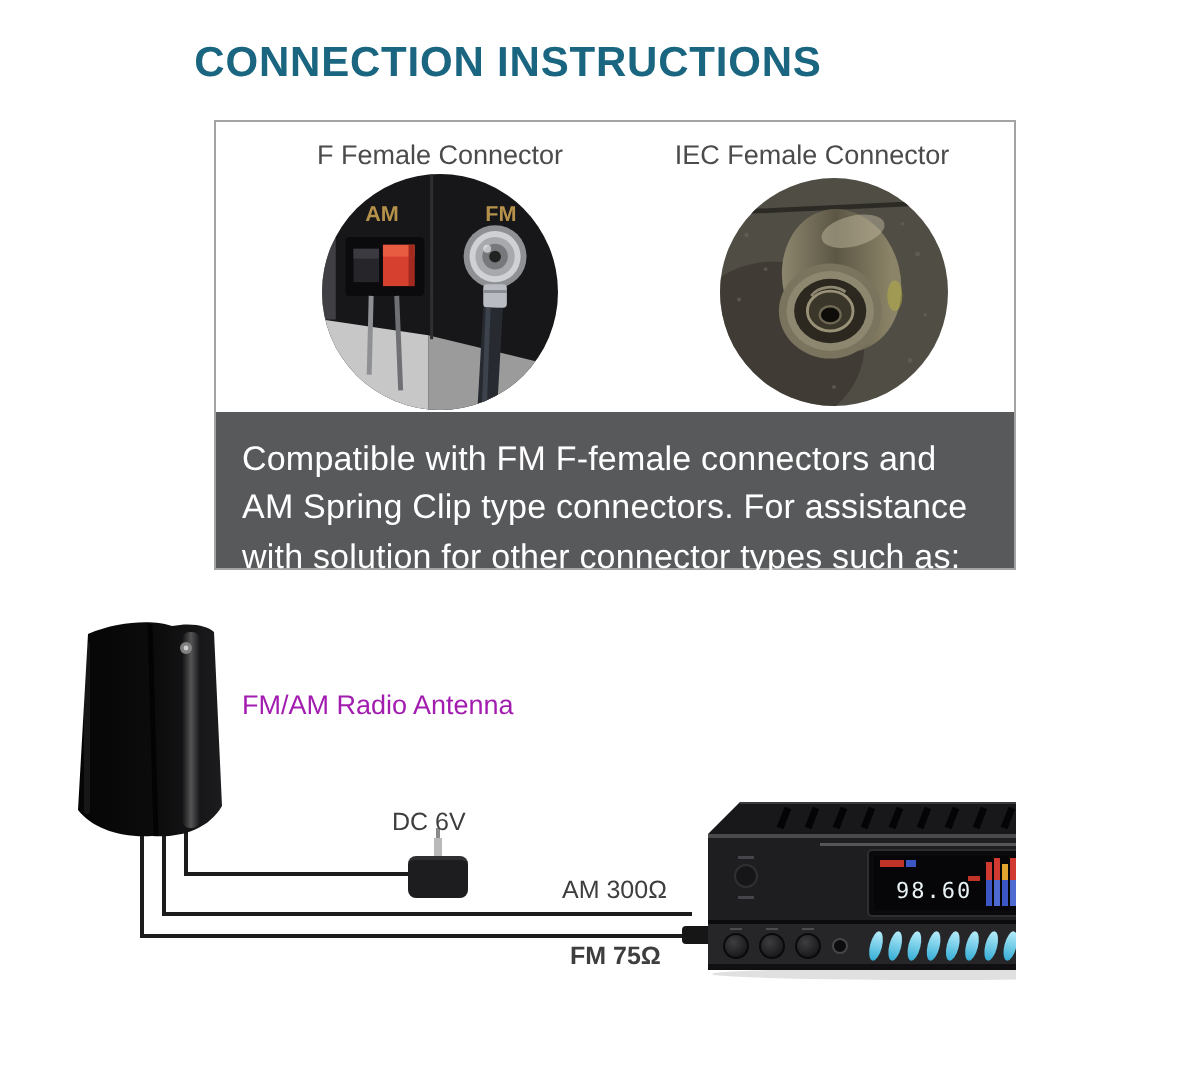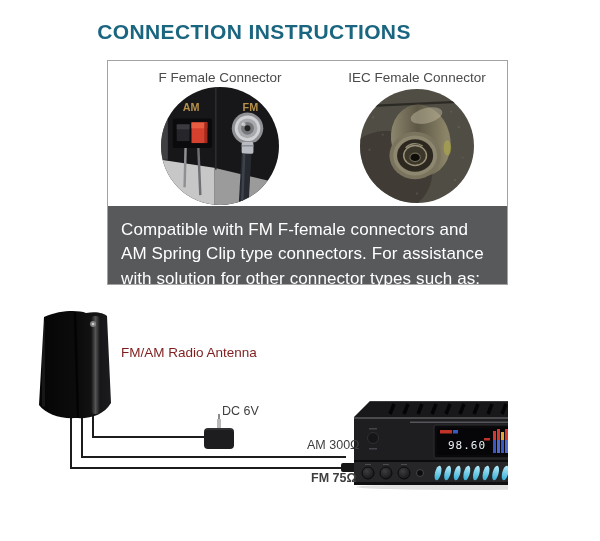--- a/index.html
+++ b/index.html
@@ -15,35 +15,35 @@
   
   .connector-box {
     position:absolute; left:107px; top:60px; width:401px; height:225px;
     border:1px solid #a3a3a3; background:#fff;
   }
   .conn-label {
     position:absolute; top:9px; width:200px; text-align:center;
     font-size:13.5px; color:#4b4b4b;
   }
   .conn-label.left { left:12px;text-align:center; }
-  .conn-label.right { left:209px; }
+  .conn-label.right { left:198px; }
   .photo {
     position:absolute; border-radius:50%; overflow:hidden;
   }
   .photo.left  { left:53px;  top:26px; width:118px; height:118px; }
   .photo.right { left:252px; top:28px; width:114px; height:114px; }
   .photo svg { display:block; width:100%; height:100%; }
   .note-panel {
     position:absolute; left:0; top:145px; width:399px; height:78px;
     background:#58595B; color:#ffffff; padding:12px 10px 12px 13px;
     font-size:17px; line-height:1.44; letter-spacing:0.1px;
   }
   
-  .diagram-label { position:absolute; font-size:13.5px; color:#7f1d1d; }
-  .small-label   { position:absolute; font-size:12.5px; color:#3e3e3e;margin-left:26px; }
+  .diagram-label { position:absolute; font-size:13.5px; color:#a21caf; }
+  .small-label   { position:absolute; font-size:12.5px; color:#3e3e3e; }
   .antenna-svg { position:absolute; left:34px; top:309px; width:82px; height:113px; }
   .radio-svg   { position:absolute; left:352px; top:398px; width:232px; height:92px; }
   .cable { position:absolute; background:#1c1c1c; }
   .cable-v1 { left:92px; top:412px; width:2px; height:26px; }
   .cable-h1 { left:92px; top:436px; width:114px; height:2px; }
   .cable-v2 { left:81px; top:412px; width:2px; height:46px; }
   .cable-h2 { left:81px; top:456px; width:265px; height:2px; }
   .cable-v3 { left:70px; top:412px; width:2px; height:57px; }
   .cable-h3 { left:70px; top:467px; width:273px; height:2px; }
   .fm-plug  { position:absolute; left:341px; top:463px; width:15px; height:9px;

